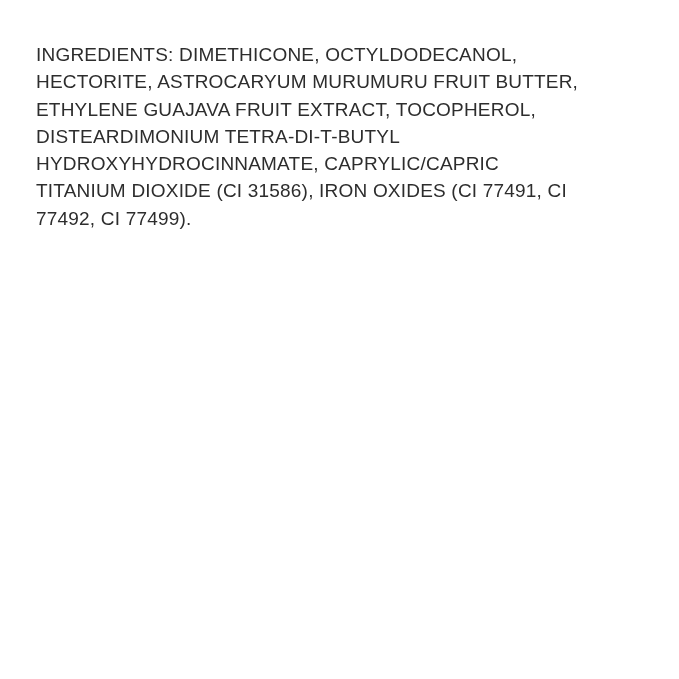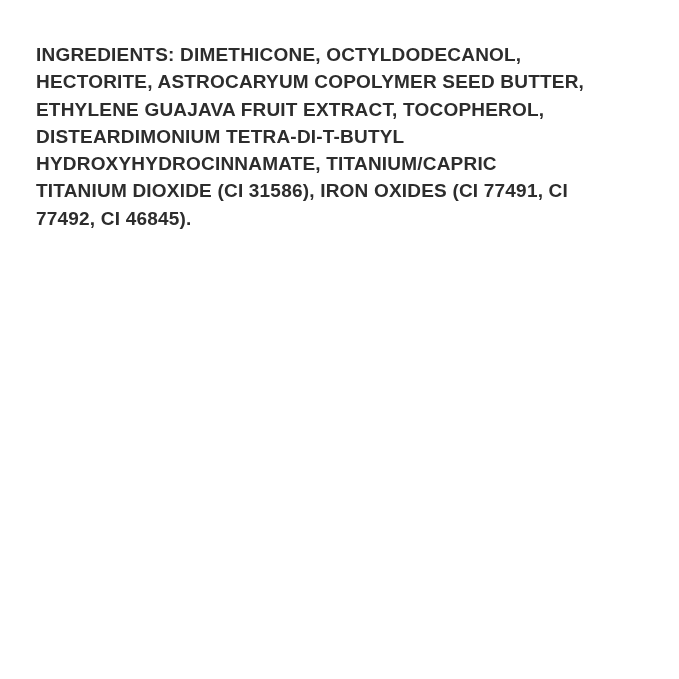--- a/index.html
+++ b/index.html
@@ -16,30 +16,30 @@
   }
   .ingredients-block {
     position: absolute;
     left: 36px;
     top: 41px;
     width: 615px;
     color: #2d2d2d;
     font-size: 19px;
     line-height: 27.3px;
     letter-spacing: 0.2px;
-    font-weight: 700;
+    font-weight: 400;
   }
   .ingredients-line {
     white-space: nowrap;
   }
 </style>
 </head>
 <body>
 
 <div class="ingredients-block">
   <div class="ingredients-line">INGREDIENTS: DIMETHICONE, OCTYLDODECANOL,</div>
-  <div class="ingredients-line">HECTORITE, ASTROCARYUM COPOLYMER SEED BUTTER,</div>
+  <div class="ingredients-line">HECTORITE, ASTROCARYUM MURUMURU FRUIT BUTTER,</div>
   <div class="ingredients-line">ETHYLENE GUAJAVA FRUIT EXTRACT, TOCOPHEROL,</div>
   <div class="ingredients-line">DISTEARDIMONIUM TETRA-DI-T-BUTYL</div>
-  <div class="ingredients-line">HYDROXYHYDROCINNAMATE, TITANIUM/CAPRIC</div>
+  <div class="ingredients-line">HYDROXYHYDROCINNAMATE, CAPRYLIC/CAPRIC</div>
   <div class="ingredients-line">TITANIUM DIOXIDE (CI 31586), IRON OXIDES (CI 77491, CI</div>
-  <div class="ingredients-line">77492, CI 46845).</div>
+  <div class="ingredients-line">77492, CI 77499).</div>
 </div>
 
 </body></html>

